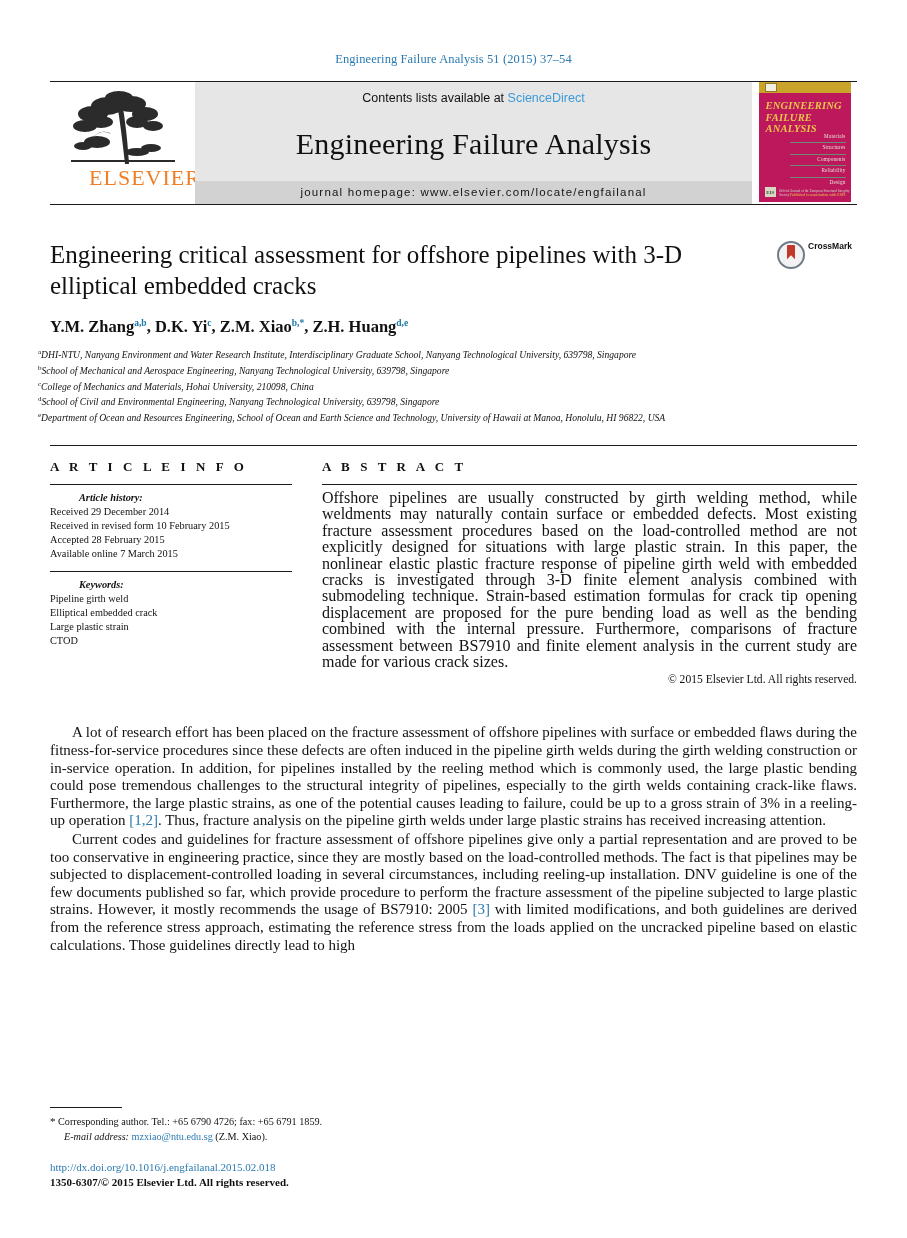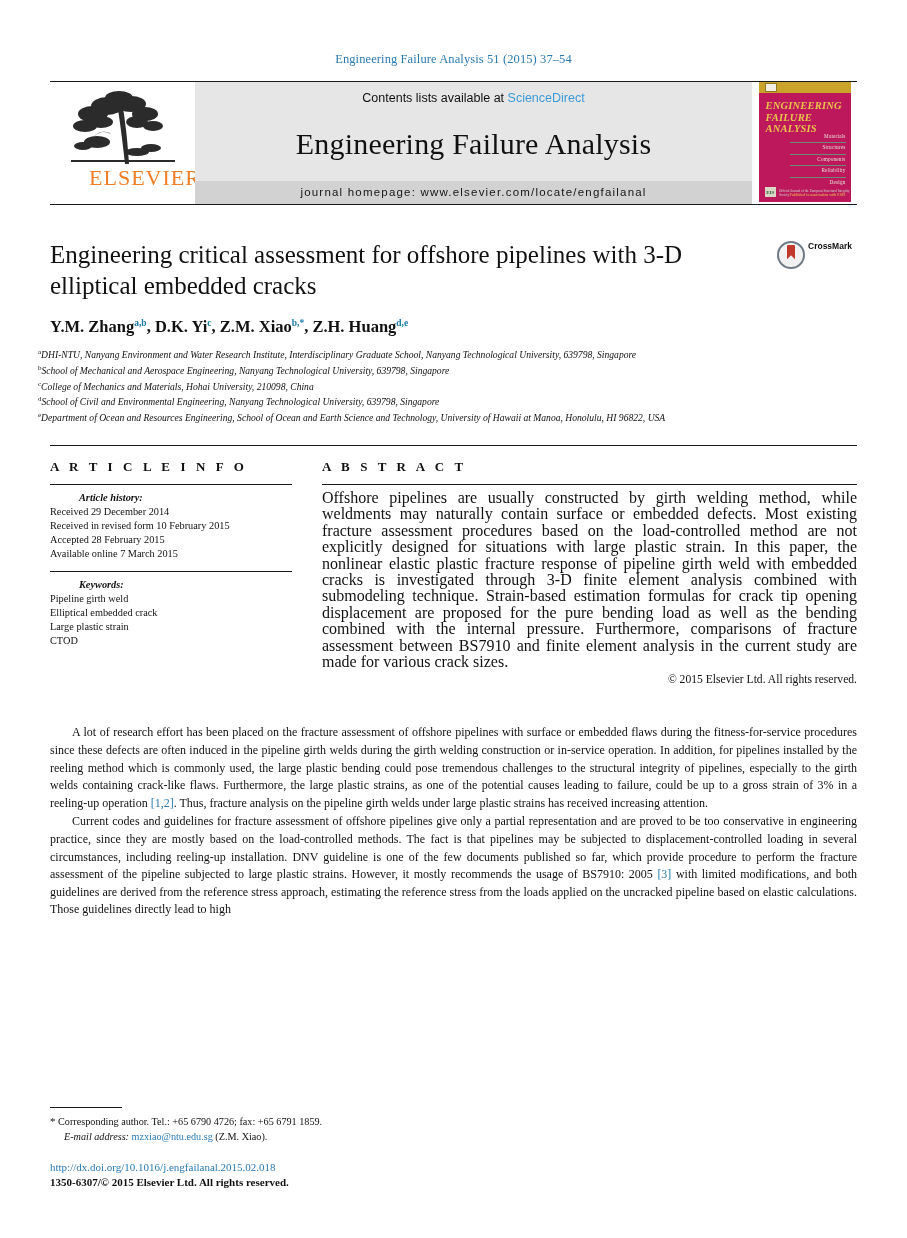--- a/index.html
+++ b/index.html
@@ -306,21 +306,21 @@
   .body-area {
     margin: 38px 50px 0 50px;
   }
   .sec-title {
     font-size: 13.5px;
     font-weight: bold;
     color: #111;
     margin-bottom: 14px;
   }
   .para {
-    font-size: 12px;
+    font-size: 15px;
     line-height: 17.6px;
     text-align: justify;
     text-indent: 22px;
     color: #111;
     margin: 0 0 0 0;
   }
   .para + .para { margin-top: 1px; }
   .ref-link { color: #2a7ab0; }
 
   

